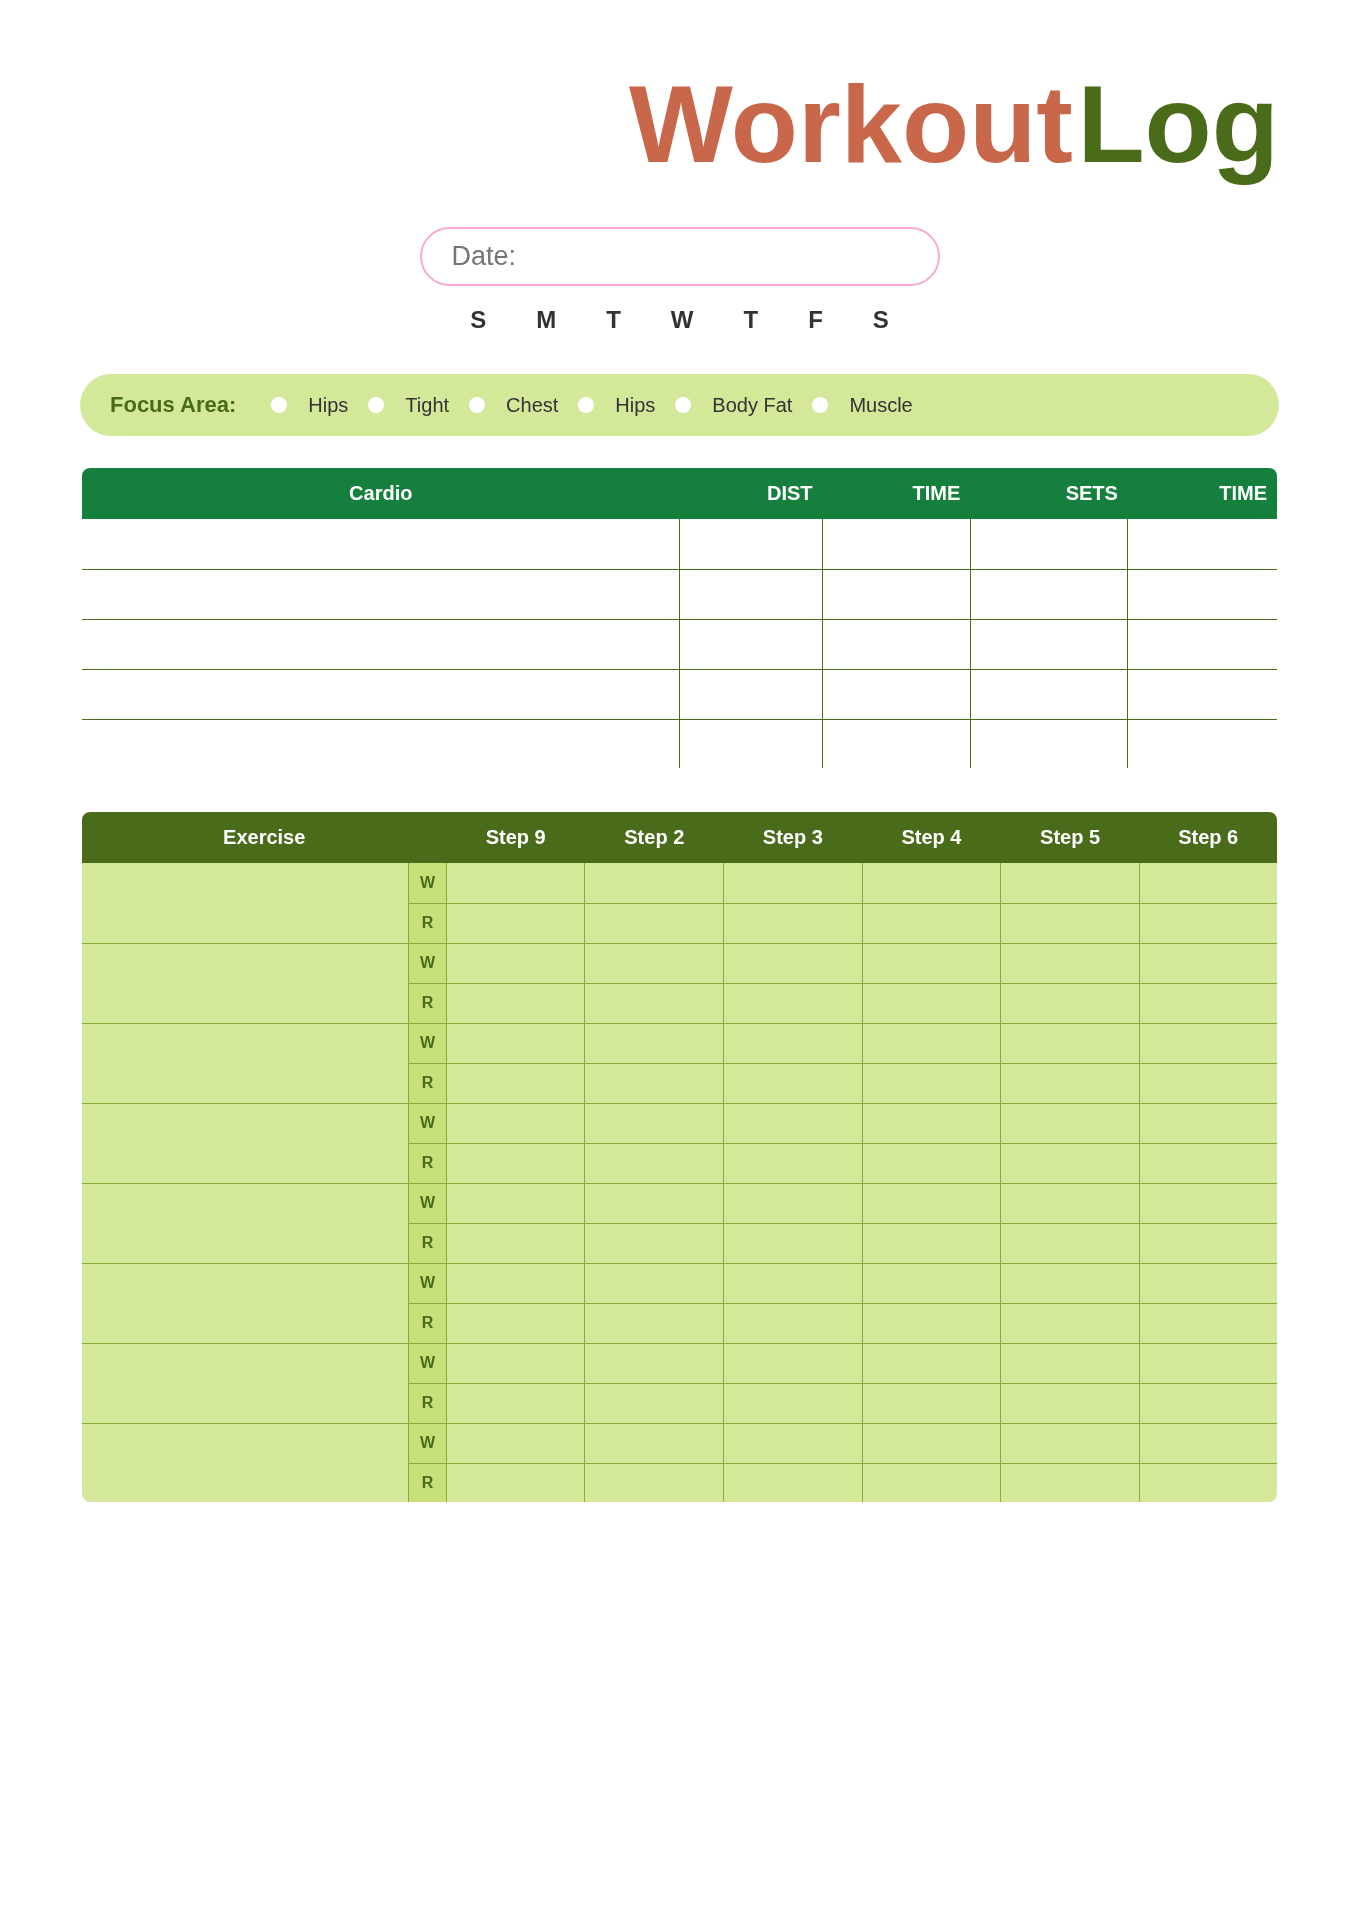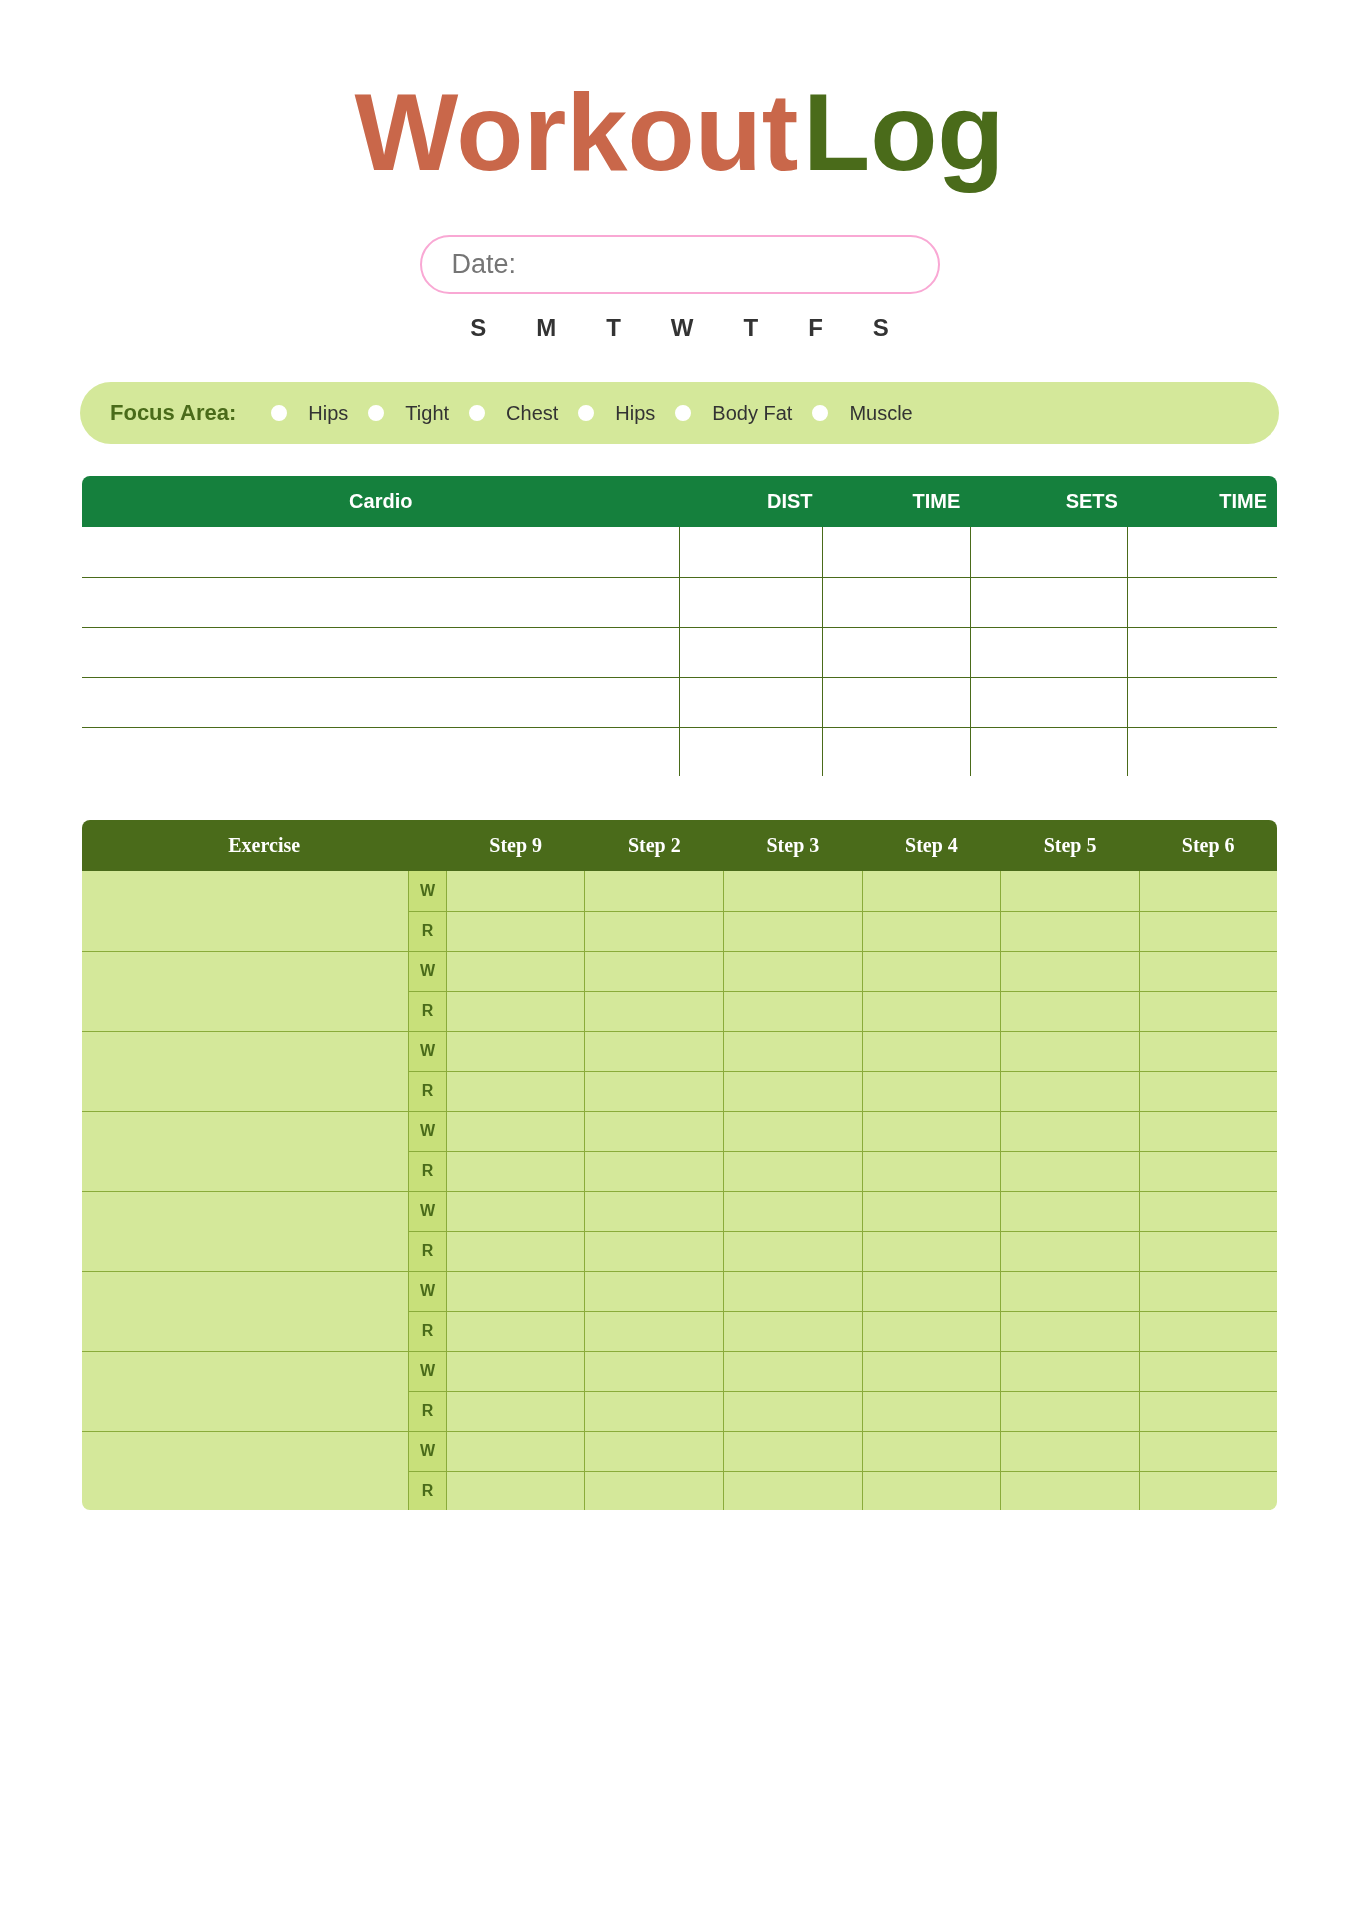--- a/index.html
+++ b/index.html
@@ -10,23 +10,23 @@
 
     body {
       background: #ffffff;
       font-family: Arial, sans-serif;
       width: 1359px;
       min-height: 1921px;
       padding: 40px 80px;
     }
 
     .title-container {
-      text-align: center;
+      text-align: right;
       margin-bottom: 40px;
-      margin-top: 28px;
+      margin-top: 20px;
     }
 
     .title-workout {
       font-size: 110px;
       font-weight: 900;
       color: #c9674a;
       font-family: Arial Black, Arial, sans-serif;
     }
 
     .title-log {
@@ -150,21 +150,20 @@
     .exercise-table thead tr {
       background: #4a6b1a;
     }
 
     .exercise-table thead th {
       color: #ffffff;
       font-size: 20px;
       font-weight: bold;
       padding: 14px 10px;
       text-align: center;
-      font-family: Liberation Serif, serif;
     }
 
     .exercise-table thead th:first-child {
       text-align: center;
     }
 
     .exercise-table tbody tr {
       background: #d4e89a;
       border-bottom: 1px solid #8aab3a;
     }

